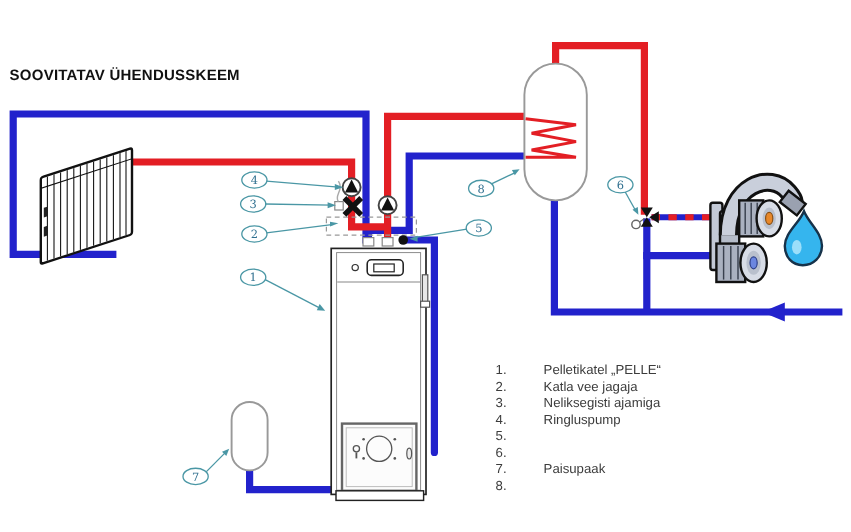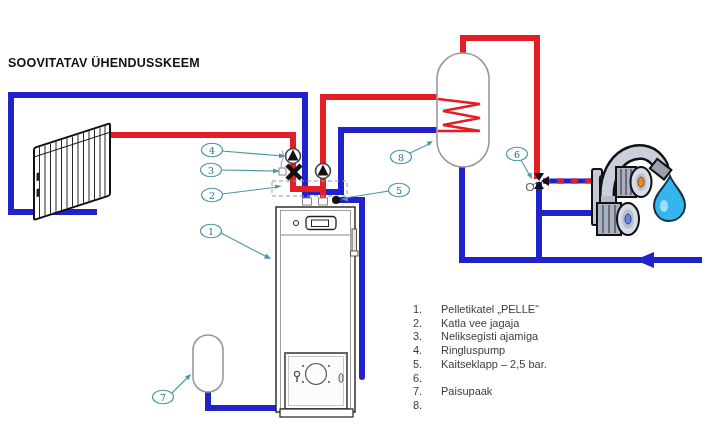--- a/index.html
+++ b/index.html
@@ -4,21 +4,21 @@
 <style>
   html,body{margin:0;padding:0;background:#fff;}
   #stage{position:relative;width:709px;height:443px;background:#fff;overflow:hidden;
          font-family:"Liberation Sans",sans-serif;}
   #stage svg{position:absolute;left:0;top:0;}
   .page-title{position:absolute;left:8px;top:24px;font-size:12.5px;font-weight:bold;
               color:#111;letter-spacing:.2px;margin-top:32px;}
   .legend{position:absolute;left:413px;top:303px;width:290px;font-size:11px;color:#3c3c3c;}
   .legend-row{display:flex;line-height:13.7px;}
   .legend-row .num{width:16px;flex:none;}
-  .legend-row .txt{margin-left:12px;}
+  .legend-row .txt{margin-left:24px;}
   .callout-text{font-family:"DejaVu Serif",serif;font-size:9.5px;}
 </style>
 </head>
 <body>
 
 <div id="stage">
 
   <svg width="709" height="443" viewBox="0 0 709 443">
 
     <g fill="none" stroke-width="6" stroke="#2222cc">
@@ -211,21 +211,20 @@
     <div class="legend-row">
       <span class="num">3.</span>
       <span class="txt">Neliksegisti ajamiga</span>
     </div>
     <div class="legend-row">
       <span class="num">4.</span>
       <span class="txt">Ringluspump</span>
     </div>
     <div class="legend-row">
       <span class="num">5.</span>
-      <span class="txt">Kaitseklapp – 2,5 bar.</span>
     </div>
     <div class="legend-row">
       <span class="num">6.</span>
     </div>
     <div class="legend-row">
       <span class="num">7.</span>
       <span class="txt">Paisupaak</span>
     </div>
     <div class="legend-row">
       <span class="num">8.</span>

